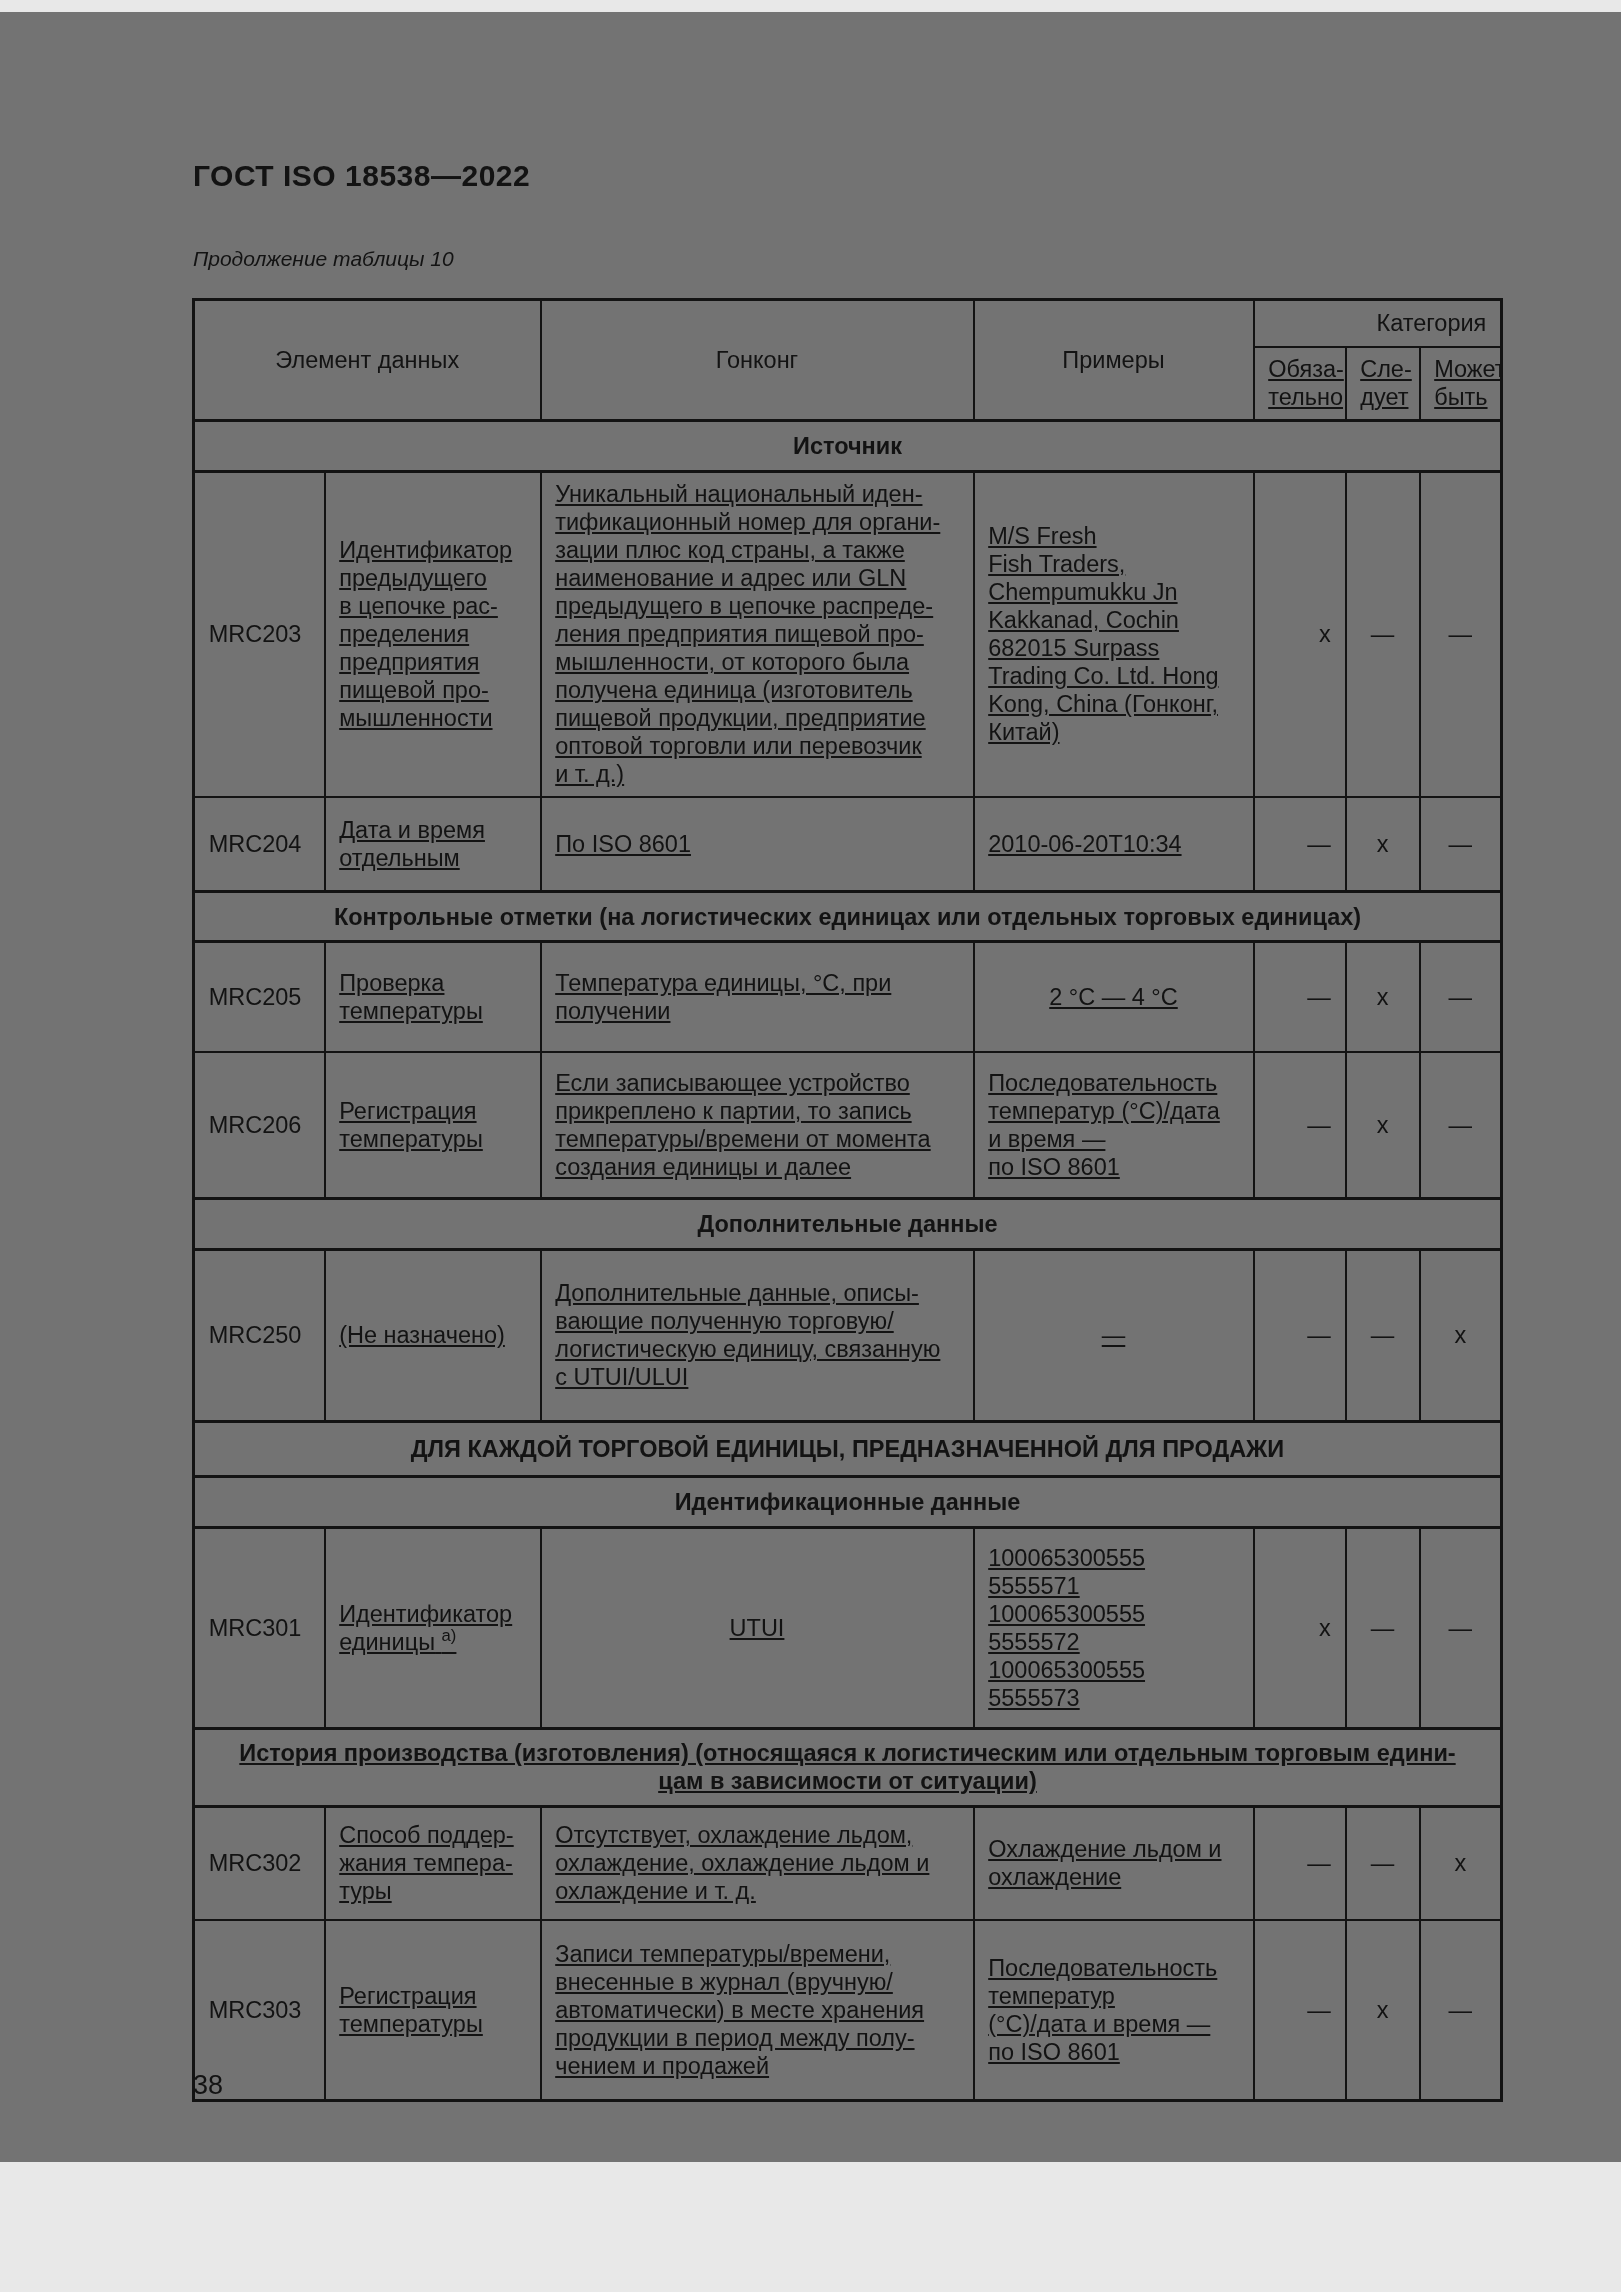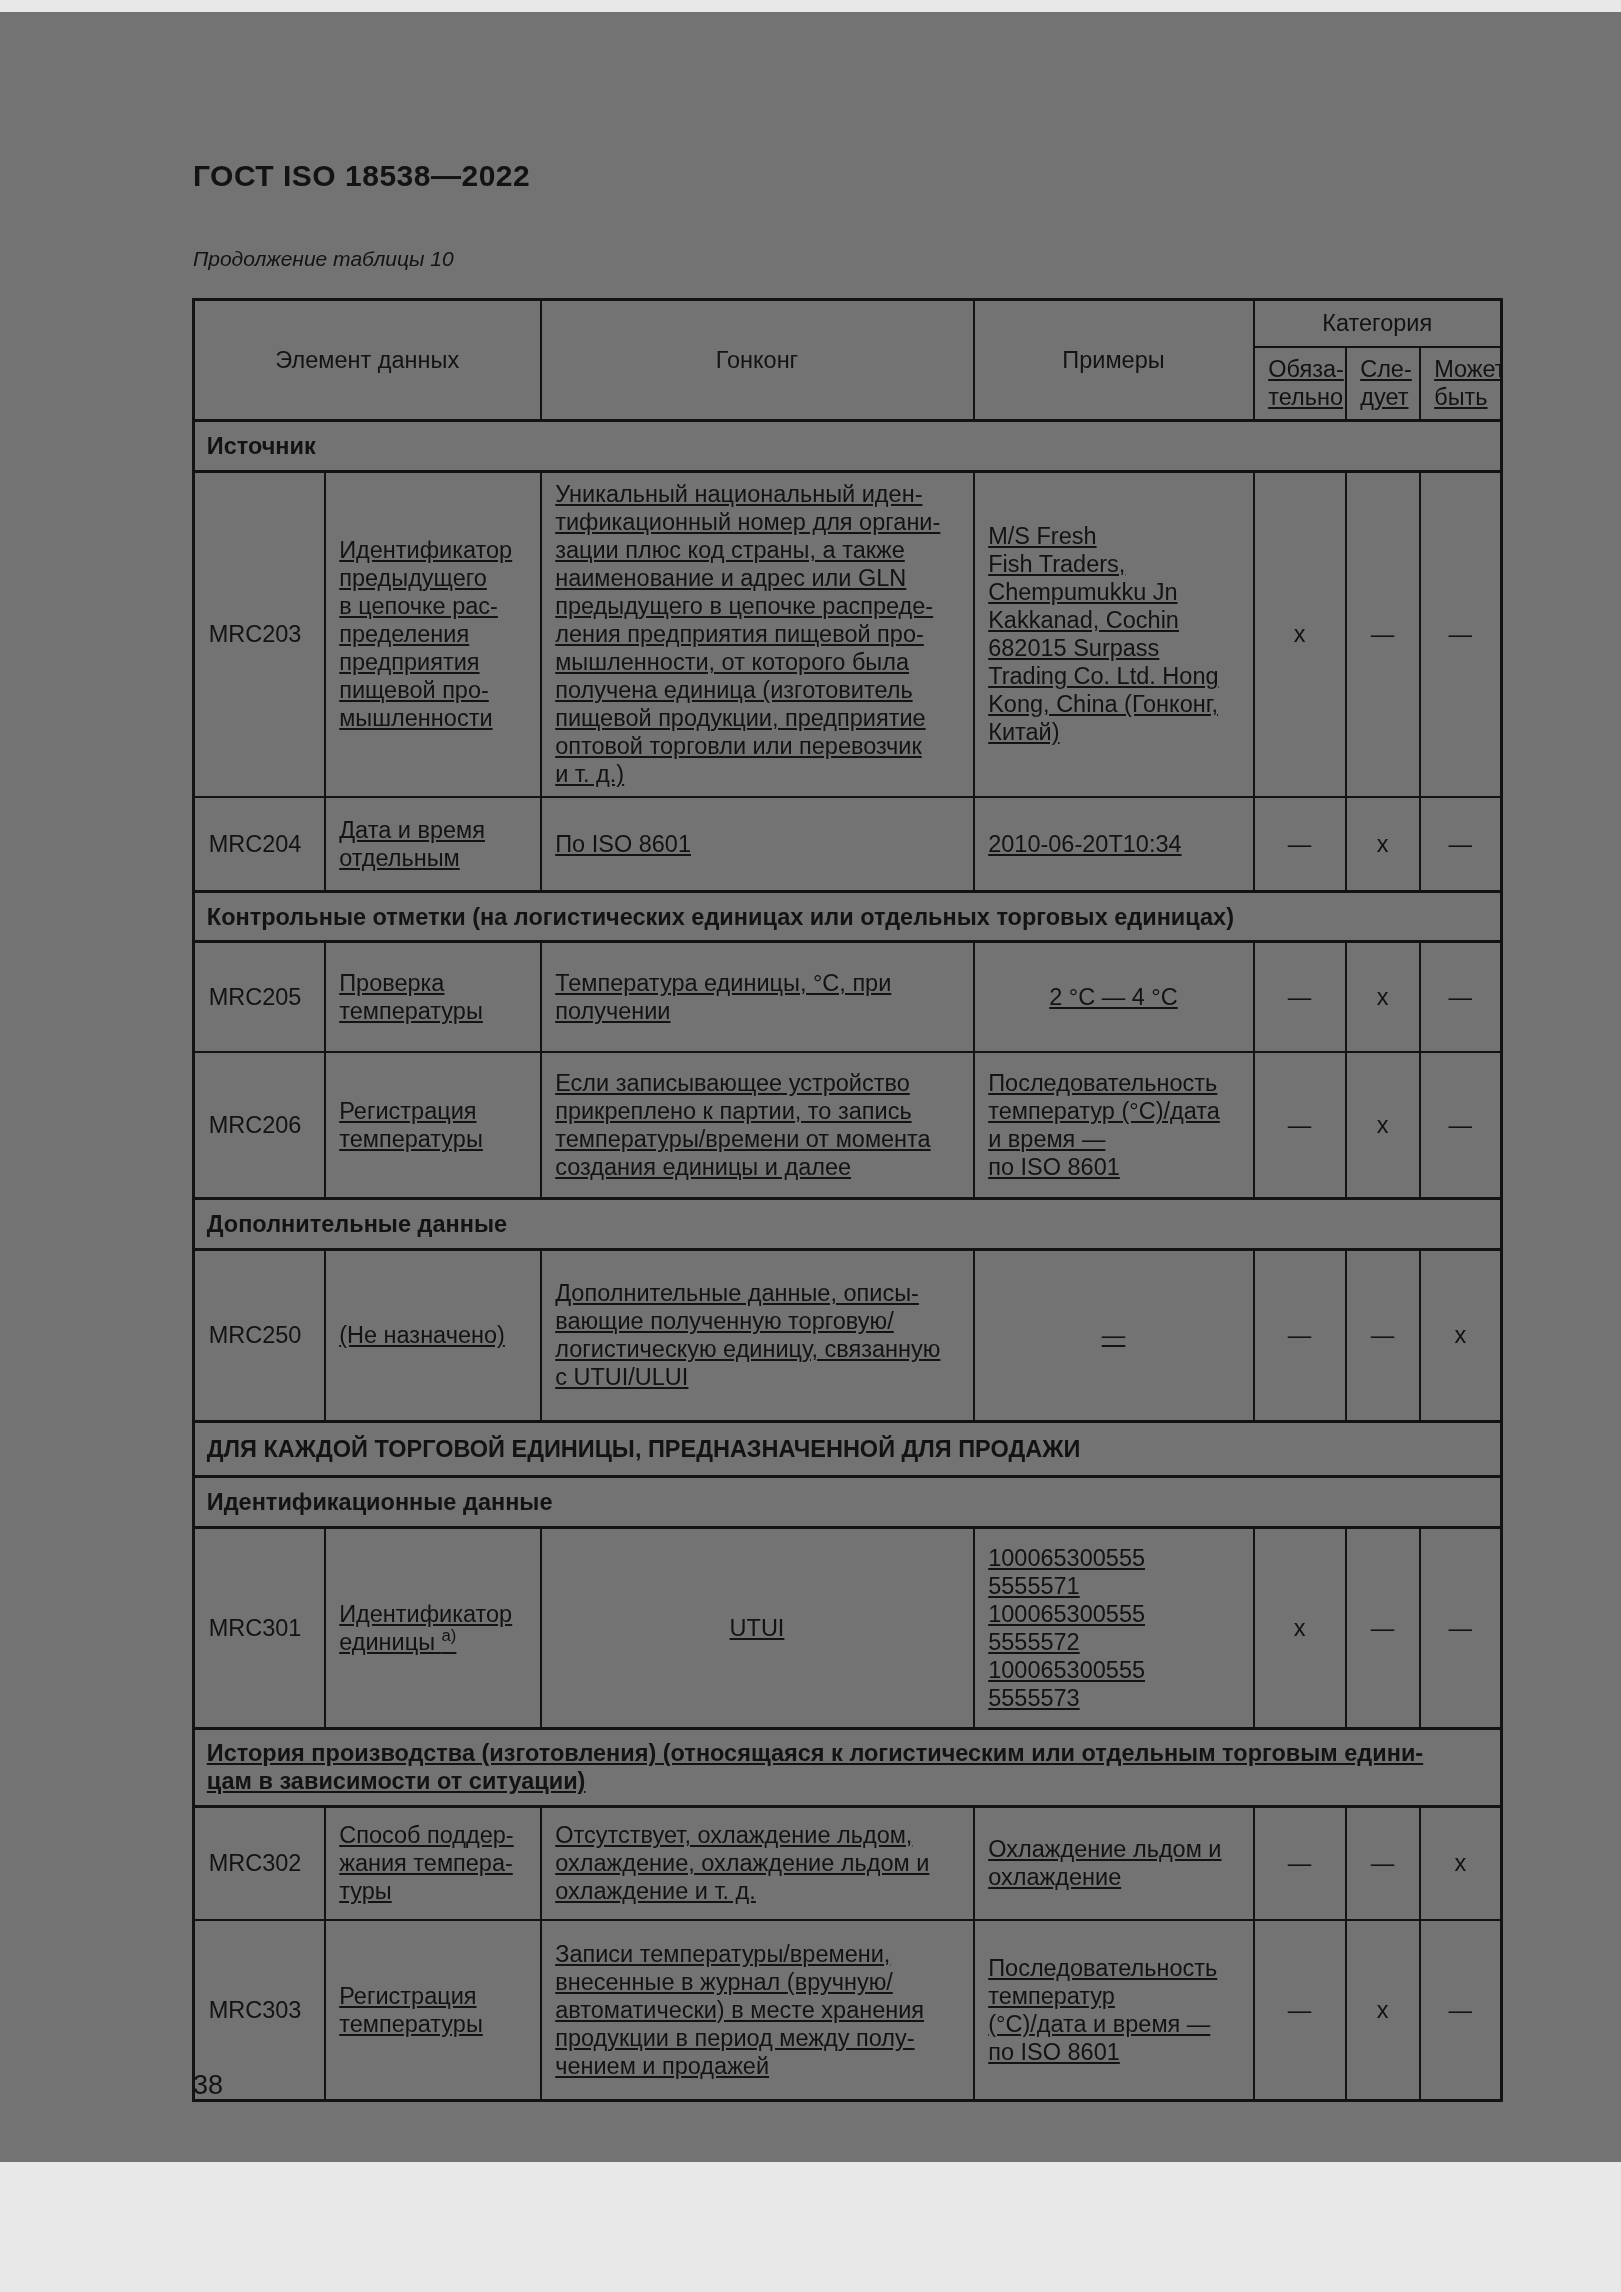--- a/index.html
+++ b/index.html
@@ -31,27 +31,27 @@
   }
   table.gost td {
     border:2px solid #131313;
     vertical-align:middle;
     padding:7.8px 13.7px;
     overflow:hidden;
   }
   thead td { text-align:center; padding:3.9px 7.8px; }
   td.code { padding-left:16.7px; }
   td.cat  { text-align:center; }
-  td.cat0 { border-left:3.9px solid #131313; }
+  td.cat0 { border-left:3.9px solid #131313;text-align:right; }
   tr.sect td {
     font-weight:bold;
     border-top:3.9px solid #131313;
     border-bottom:3.9px solid #131313;
     padding:9.8px 11.8px;
-    text-align:left;
+    text-align:center;
   }
   .pre { white-space:pre-line;text-decoration:underline; }
   .c { text-align:center; }
   .sup { font-size:16.7px; vertical-align:super; line-height:0; }
   .page-number {
     position:absolute; left:193px; top:2058px;
     font-size:27px;
   }
 </style>
 </head>

